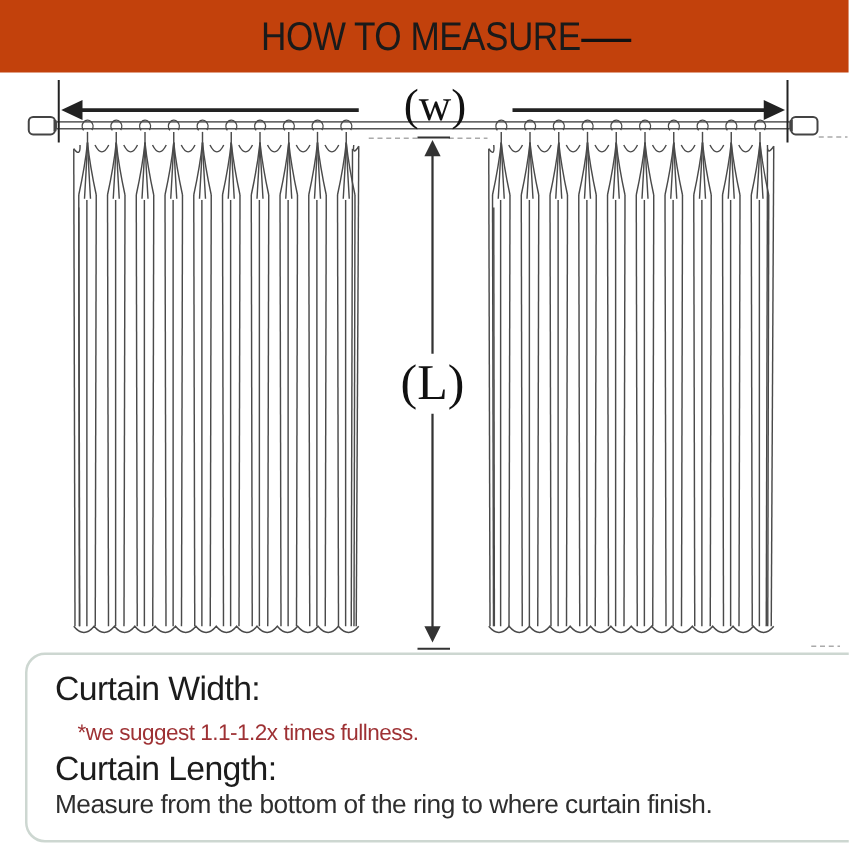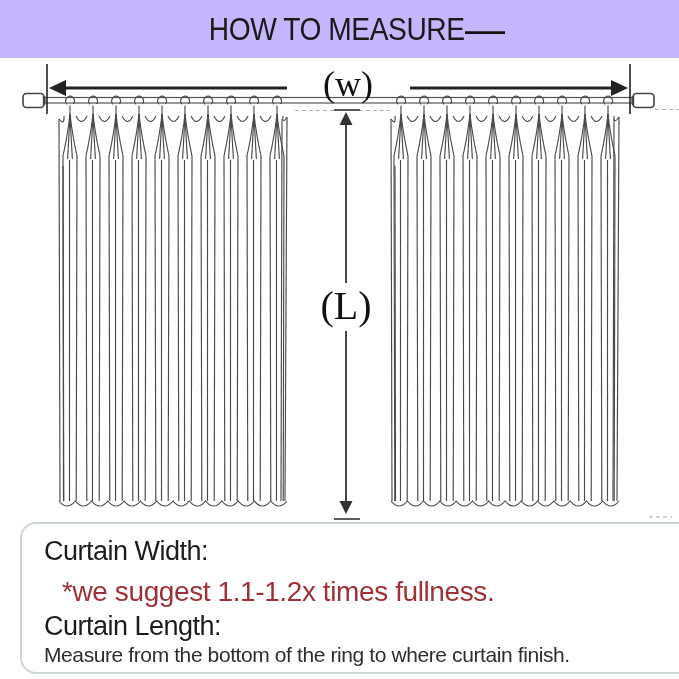--- a/index.html
+++ b/index.html
@@ -20,28 +20,28 @@
     font-weight:500;
   }
   .diagram-svg{position:absolute;left:0;top:0;}
   .info-box{
     position:absolute;left:20px;top:522px;width:633px;height:122px;
     border:2px solid #cdd7d1;border-radius:16px;background:#fff;
     padding:13px 22px;
   }
   .ib-h{font-size:27px;color:#1c1c1c;letter-spacing:-0.5px;line-height:1.05;}
   .ib-t{font-size:21px;color:#2e2e2e;letter-spacing:-0.4px;line-height:1.1;margin-top:3px;}
-  .ib-note{font-size:28px;letter-spacing:-0.4px;line-height:1.1;margin:12px 0 4px 18px;}
+  .ib-note{font-size:18px;letter-spacing:-0.4px;line-height:1.1;margin:12px 0 4px 18px;}
   .ib-h2{margin-top:0;}
   svg text{font-family:"Liberation Serif","DejaVu Serif",serif;fill:#111;}
 </style>
 </head>
 <body>
 
-<div class="header" style="background: #c4b5fd;">
+<div class="header" style="background: #c2410c;">
   <span class="t1">HOW TO MEASURE</span>
     <span class="t2">—</span>
 </div>
 
 <svg class="diagram-svg" width="679" height="679" viewBox="0 0 679 679">
 
   <g>
     <rect x="45" y="97.5" width="587" height="5.5" fill="#fff" stroke="#555" stroke-width="1.2"></rect>
     <rect x="23" y="93.5" width="21" height="14" rx="3.5" fill="#fff" stroke="#444" stroke-width="1.6"></rect>
     <rect x="633" y="93.5" width="21" height="14" rx="3.5" fill="#fff" stroke="#444" stroke-width="1.6"></rect>

